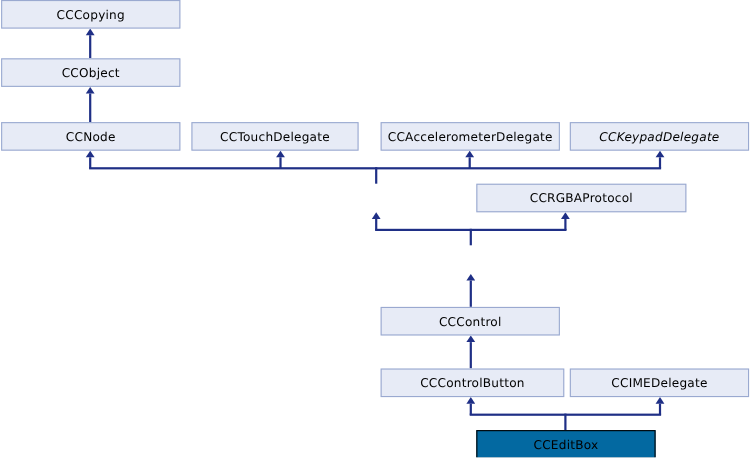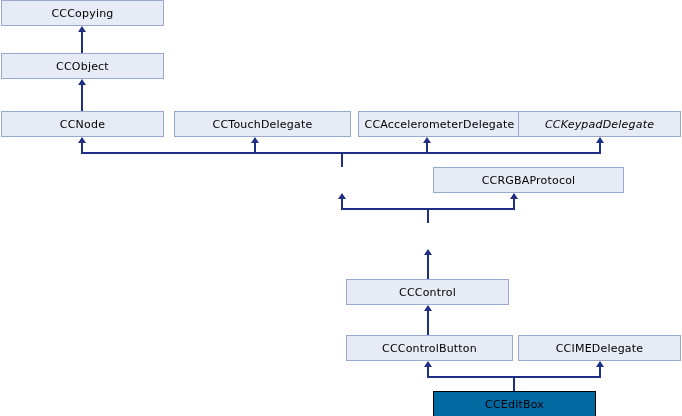--- a/index.html
+++ b/index.html
@@ -98,24 +98,24 @@
 
   <div class="node" style="left: 1px; top: 0px; width: 163px;">
     <span>CCCopying</span>
   </div>
   <div class="node" style="left: 1px; top: 53px; width: 163px;">
     <span>CCObject</span>
   </div>
   <div class="node" style="left: 1px; top: 111px; width: 163px;">
     <span>CCNode</span>
   </div>
-  <div class="node" style="left: 174px; top: 111px; width: 177px;">
+  <div class="node" style="left: 174px; top: 111px; width: 152px;">
     <span>CCTouchDelegate</span>
   </div>
-  <div class="node" style="left: 346px; top: 111px; width: 163px; margin-left: 12px;">
+  <div class="node" style="left: 346px; top: 111px; width: 163px;">
     <span>CCAccelerometerDelegate</span>
   </div>
   <div class="node" style="left: 518px; top: 111px; width: 163px; font-style: italic;">
     <span>CCKeypadDelegate</span>
   </div>
   <div class="node" style="left: 433px; top: 167px; width: 191px;">
     <span>CCRGBAProtocol</span>
   </div>
   <div class="node" style="left: 346px; top: 279px; width: 163px;">
     <span>CCControl</span>

